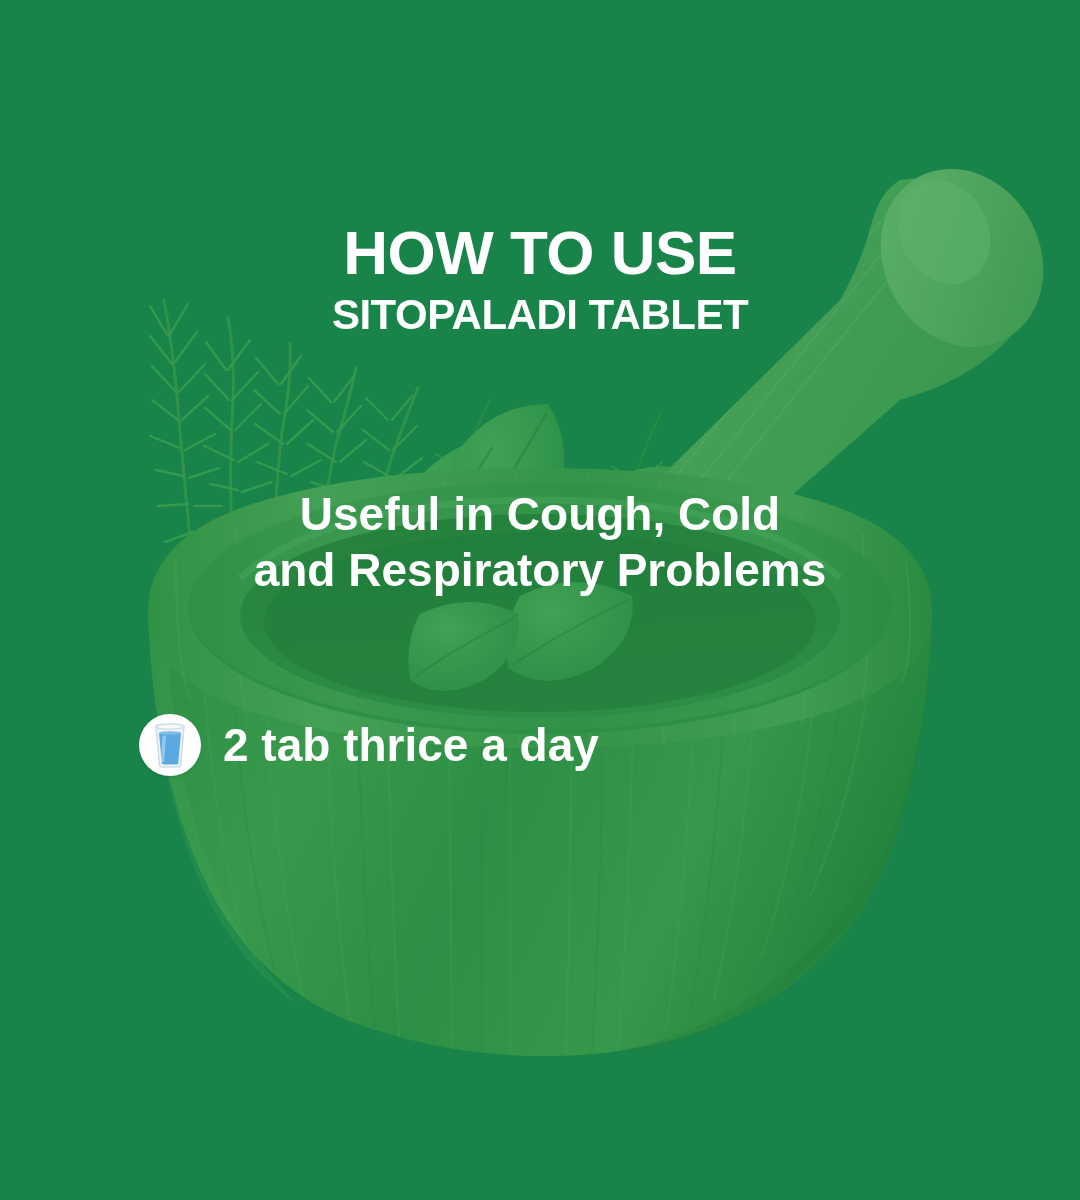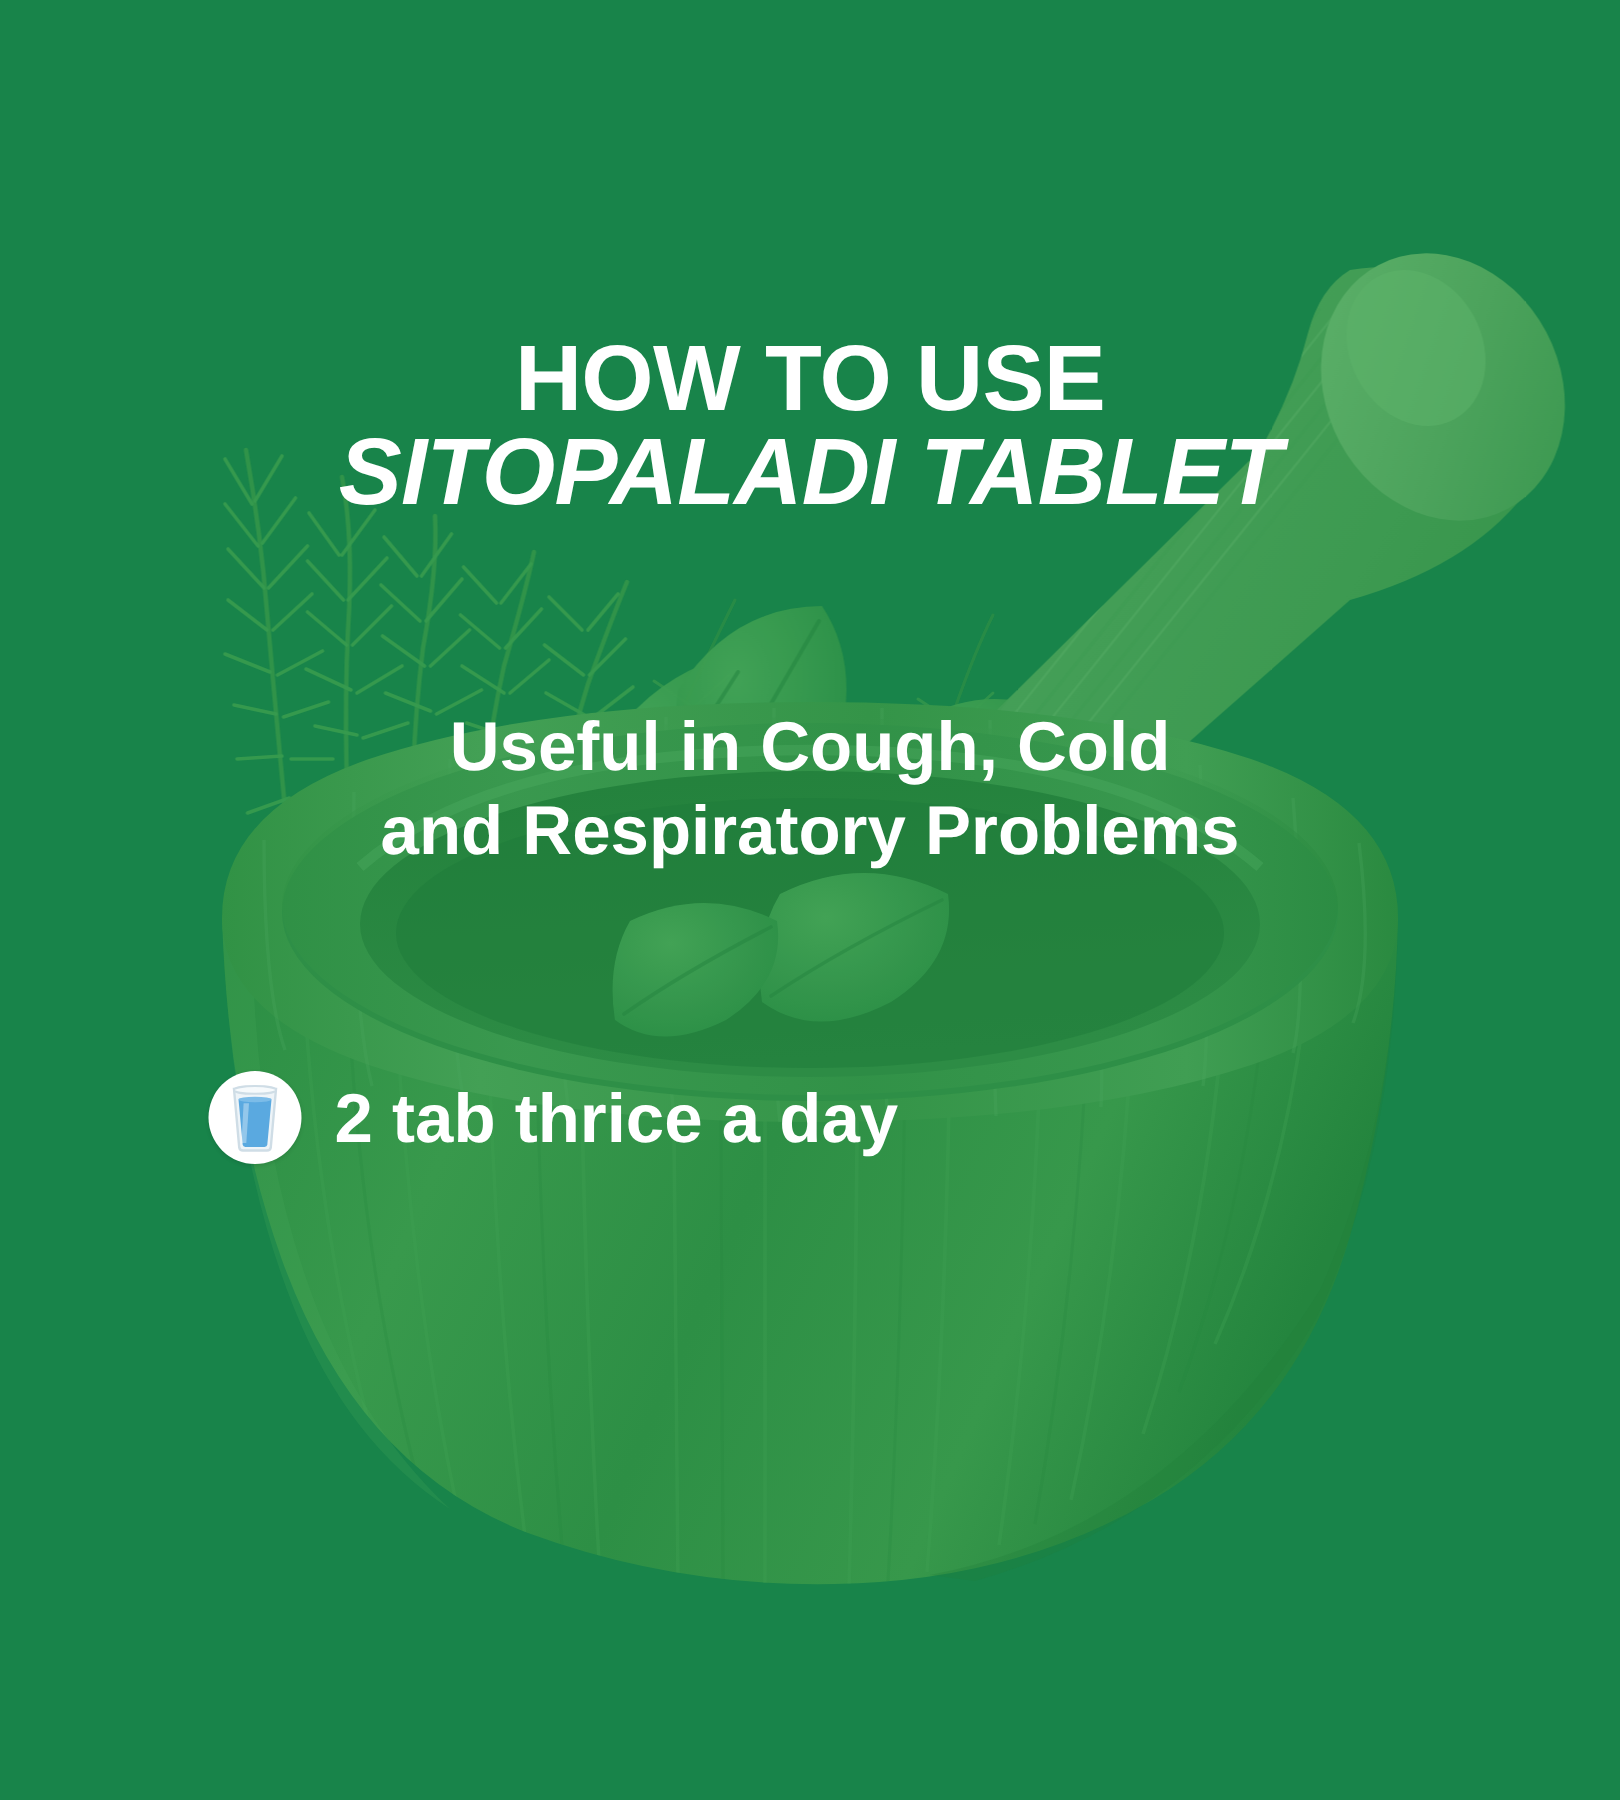--- a/index.html
+++ b/index.html
@@ -44,27 +44,27 @@
   }
   .title-line {
     display: block;
     color: #ffffff;
     font-weight: bold;
     font-size: 62px;
     line-height: 62px;
     letter-spacing: -0.5px;
     white-space: nowrap;
   }
-  .title-line.l2 { font-size: 63px; font-style: italic; }
+  .title-line.l2 { font-size: 42px; }
 
   .subtitle-block {
     position: absolute;
     left: 0;
     right: 0;
-    top: 469px;
+    top: 486px;
     text-align: center;
   }
   .subtitle-line {
     display: block;
     color: #ffffff;
     font-weight: bold;
     font-size: 46px;
     line-height: 56px;
     white-space: nowrap;
   }

